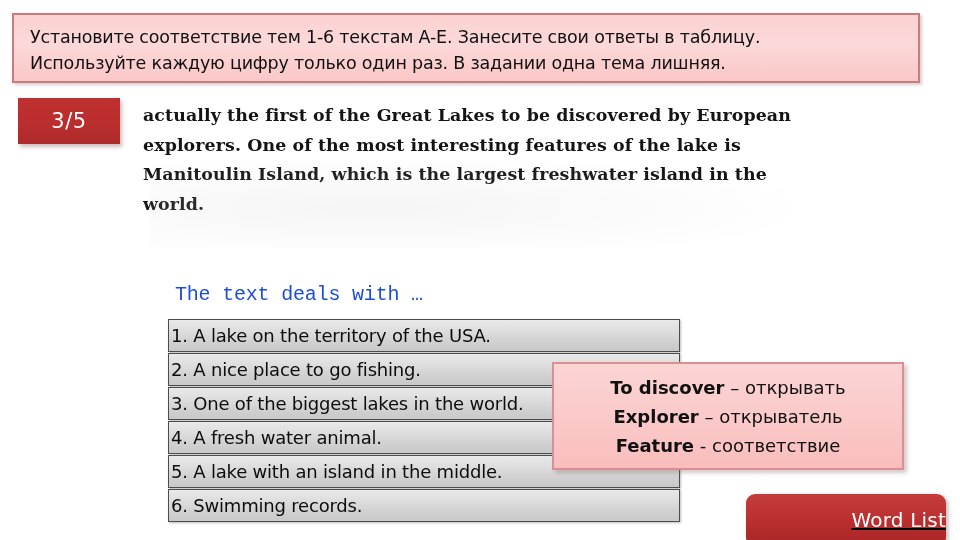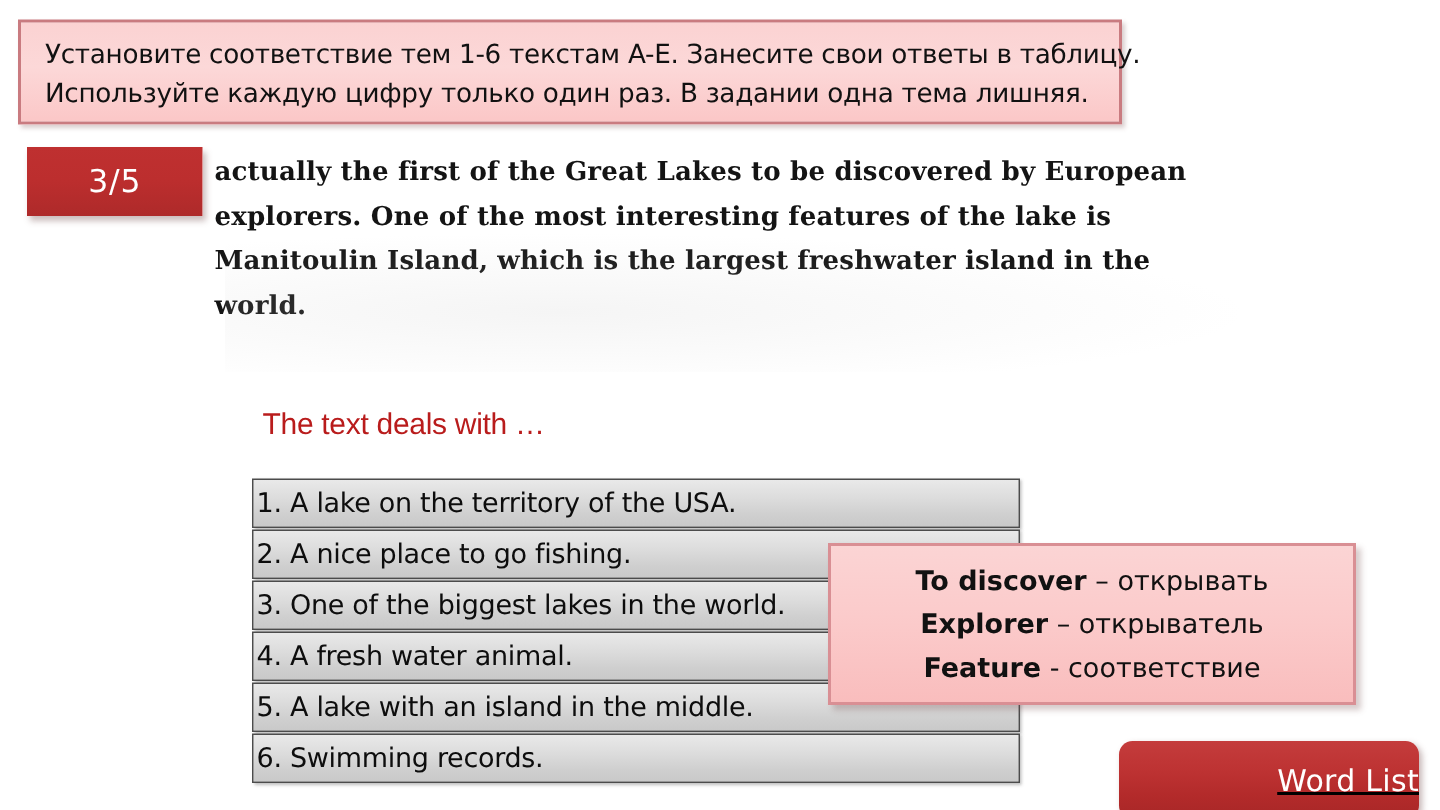--- a/index.html
+++ b/index.html
@@ -13,21 +13,21 @@
     font-family: "DejaVu Sans", sans-serif;
     overflow: hidden;
     position: relative;
   }
 
   
   #instruction-banner {
     position: absolute;
     left: 12px;
     top: 13px;
-    width: 736px;
+    width: 908px;
     height: 70px;
     box-sizing: border-box;
     background: linear-gradient(to bottom, #fbd2d2 0%, #fcd8d8 45%, #fbc7c7 100%);
     border: 2px solid #c97b80;
     padding: 9px 14px 0 16px;
     box-shadow: 2px 2px 3px rgba(120,80,80,0.28);
   }
   #instruction-banner .line {
     font-family: "DejaVu Sans", sans-serif;
     font-size: 17.5px;
@@ -35,21 +35,21 @@
     line-height: 26px;
     letter-spacing: -0.2px;
     white-space: nowrap;
   }
 
   
   #slide-counter {
     position: absolute;
     left: 18px;
     top: 98px;
-    width: 117px;
+    width: 102px;
     height: 46px;
     background: linear-gradient(to bottom, #bf3030 0%, #bc2e2e 48%, #ae2a2a 100%);
     box-shadow: 2px 3px 4px rgba(110,70,70,0.35);
     display: flex;
     align-items: center;
     justify-content: center;
   }
   #slide-counter span {
     color: #ffffff;
     font-family: "DejaVu Sans", sans-serif;
@@ -89,24 +89,24 @@
     width: 745px;
     height: 100px;
     background: radial-gradient(ellipse at 30% 60%, rgba(205,205,205,0.20) 0%, rgba(255,255,255,0) 62%);
     pointer-events: none;
   }
 
   
   #question-prompt {
     position: absolute;
     left: 175px;
-    top: 272px;
-    font-family: Liberation Sans, sans-serif;
+    top: 283px;
+    font-family: Liberation Mono, monospace;
     font-size: 20px;
-    color: #b91c1c;
+    color: #1d4ed8;
     letter-spacing: -0.2px;
     white-space: nowrap;
   }
 
   
   #option-list {
     position: absolute;
     left: 168px;
     top: 319px;
     width: 512px;

